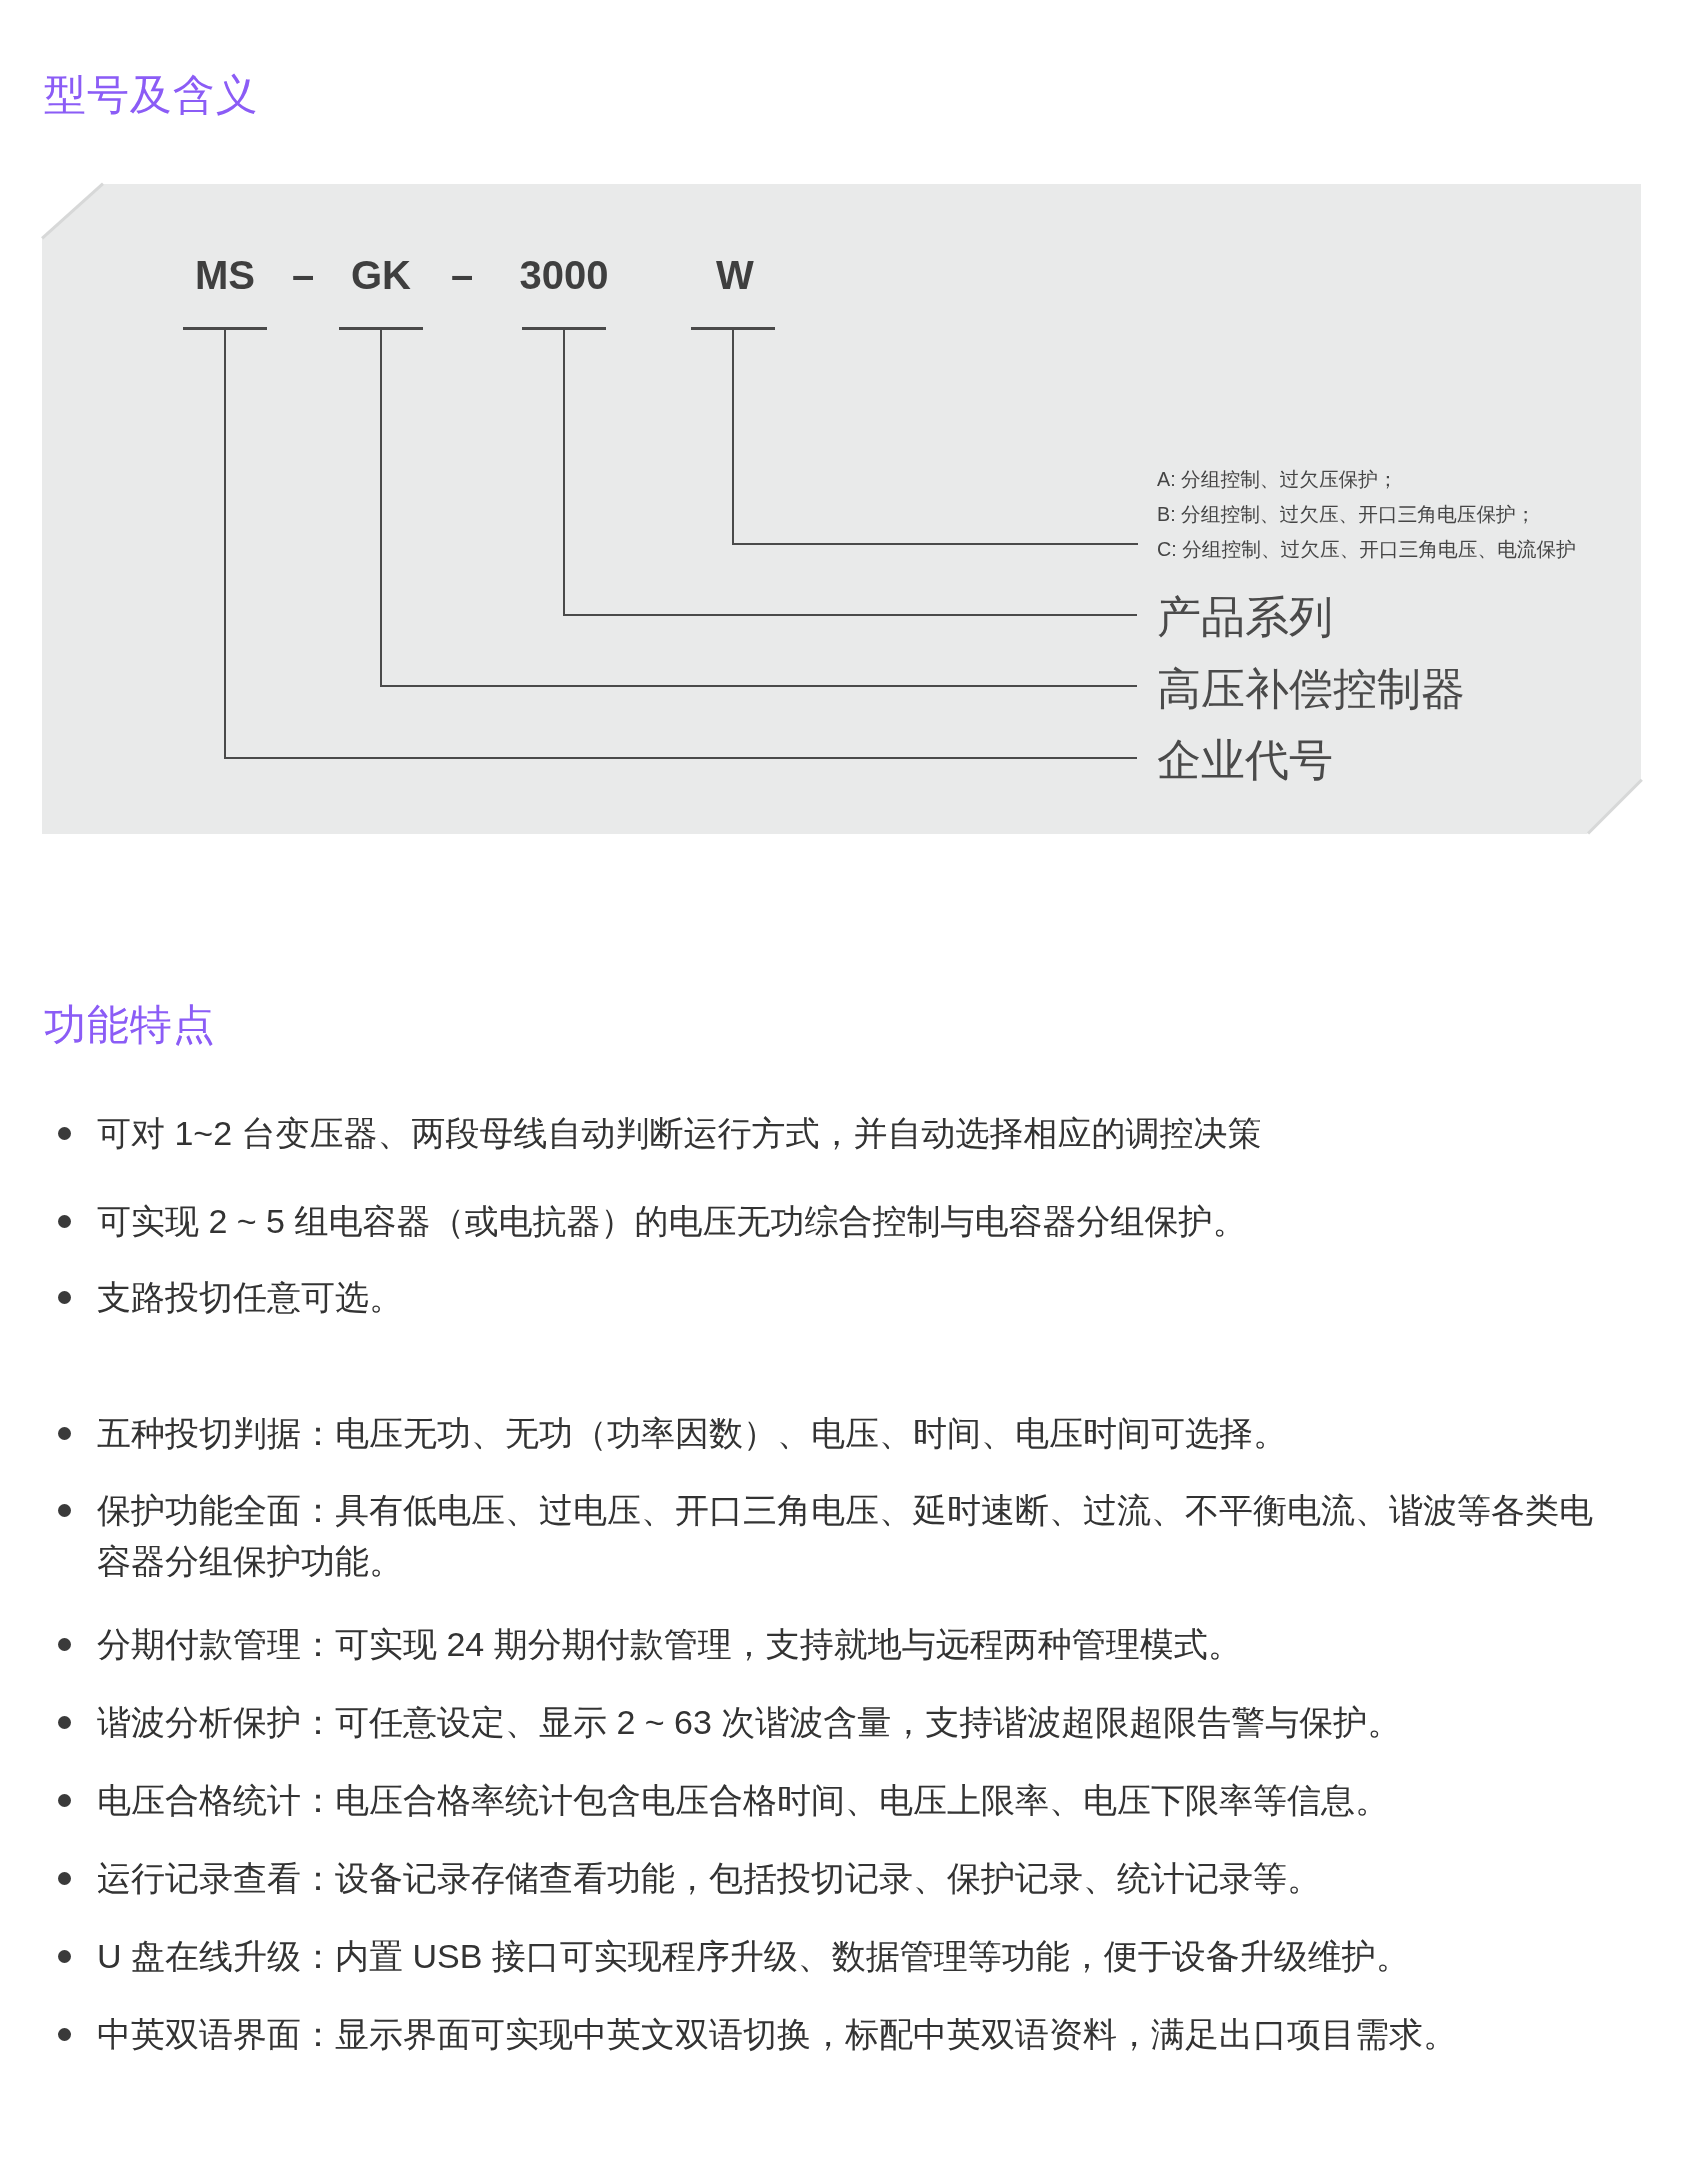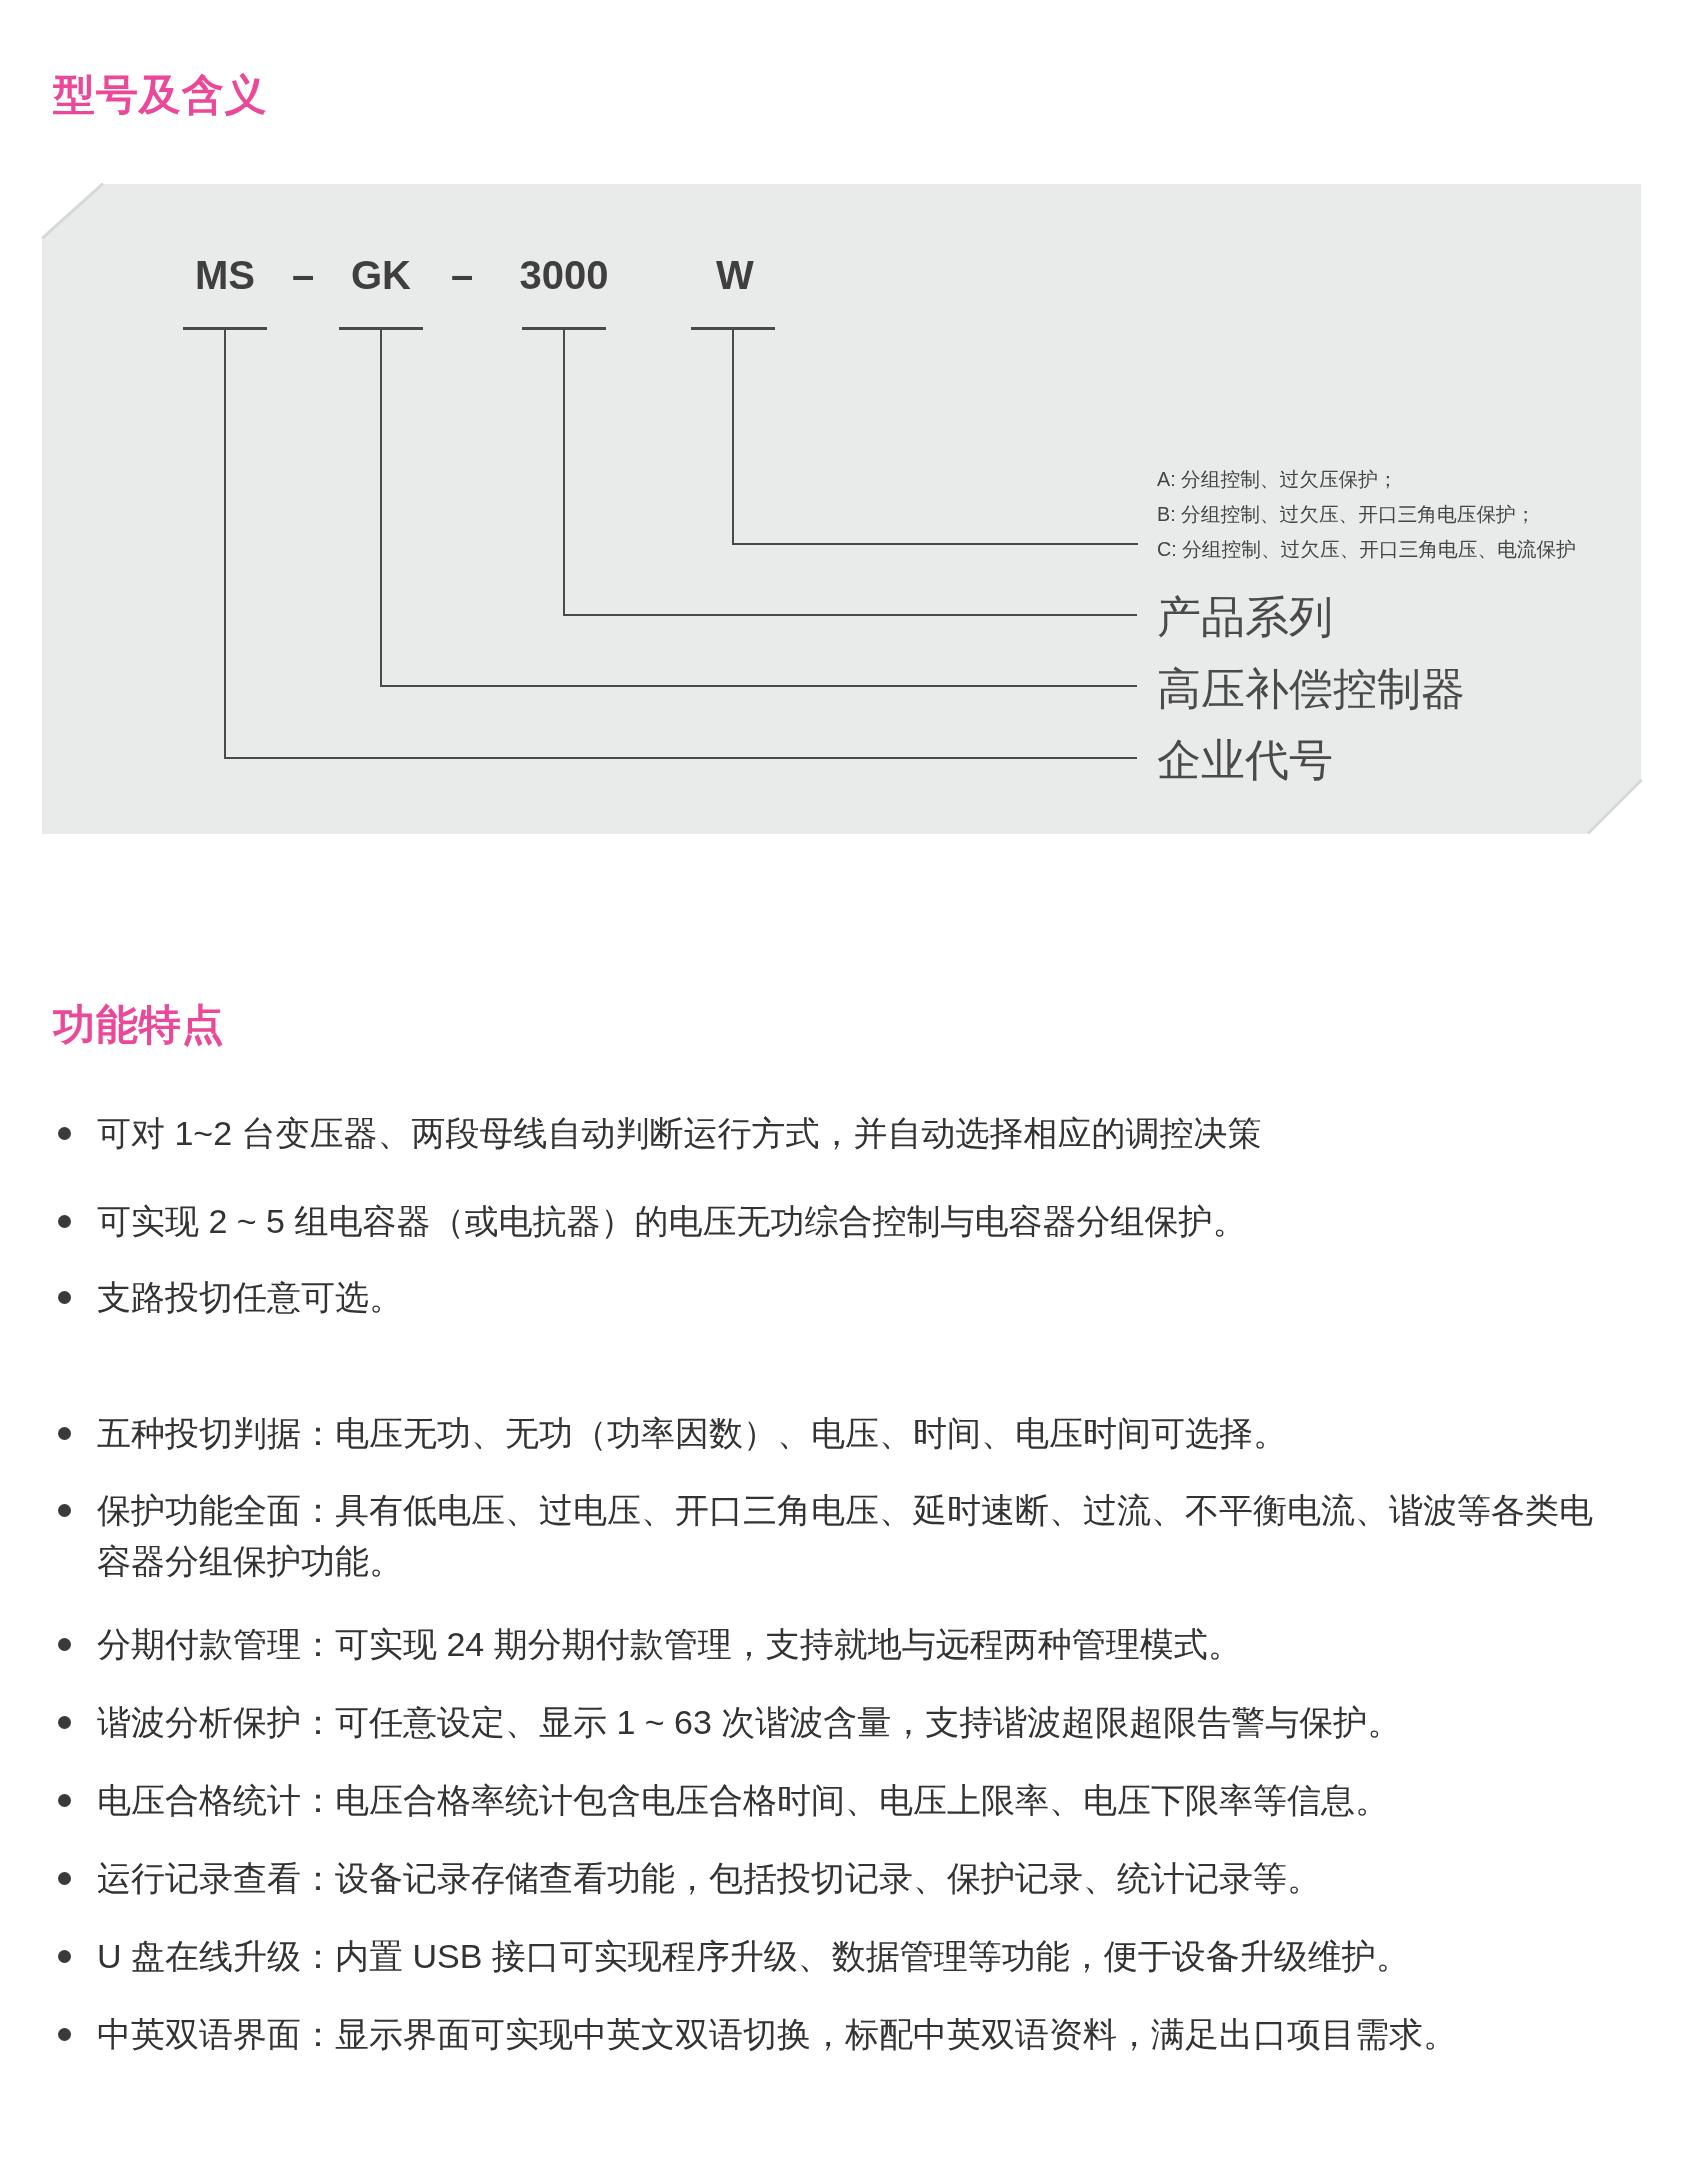--- a/index.html
+++ b/index.html
@@ -6,22 +6,22 @@
   html,body { background:#ffffff; }
   body {
     font-family:"Liberation Sans","DejaVu Sans",sans-serif;
     width:1686px; height:2183px; position:relative; overflow:hidden;
     color:#333;
   }
   .page { position:absolute; inset:0; }
 
   
   .sec-title {
-    position:absolute; left:53px;
-    font-size:42px; font-weight:bold; color:#ec4899;
+    position:absolute; left:44px;
+    font-size:42px; font-weight:normal; color:#8b5cf6;
     line-height:51px; letter-spacing:0.9px;
   }
   #title-model { top:69px; }
   #title-features { top:999px; }
 
   
   .panel {
     position:absolute; left:42px; top:184px; width:1599px; height:650px;
     background:#e9eaea;
     clip-path:polygon(62px 0, 100% 0, 100% calc(100% - 54px), calc(100% - 54px) 100%, 0 100%, 0 55px);
@@ -153,21 +153,21 @@
   <div class="feature-item" style="top:1619px">
     <span class="dot"></span>
     <div class="ftext">
         <div class="fline">分期付款管理：可实现 24 期分期付款管理，支持就地与远程两种管理模式。</div>
       </div>
   </div>
 
   <div class="feature-item" style="top:1697px">
     <span class="dot"></span>
     <div class="ftext">
-        <div class="fline">谐波分析保护：可任意设定、显示 1 ~ 63 次谐波含量，支持谐波超限超限告警与保护。</div>
+        <div class="fline">谐波分析保护：可任意设定、显示 2 ~ 63 次谐波含量，支持谐波超限超限告警与保护。</div>
       </div>
   </div>
 
   <div class="feature-item" style="top:1775px">
     <span class="dot"></span>
     <div class="ftext">
         <div class="fline">电压合格统计：电压合格率统计包含电压合格时间、电压上限率、电压下限率等信息。</div>
       </div>
   </div>
 

